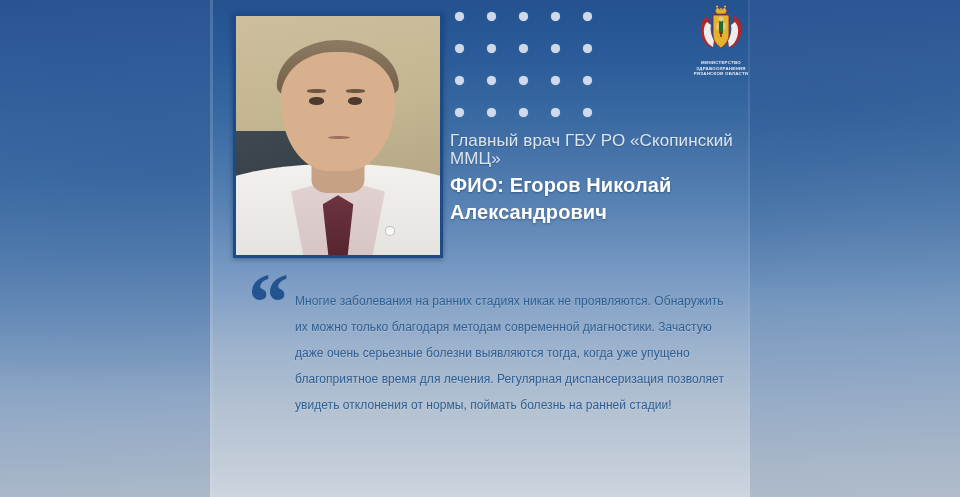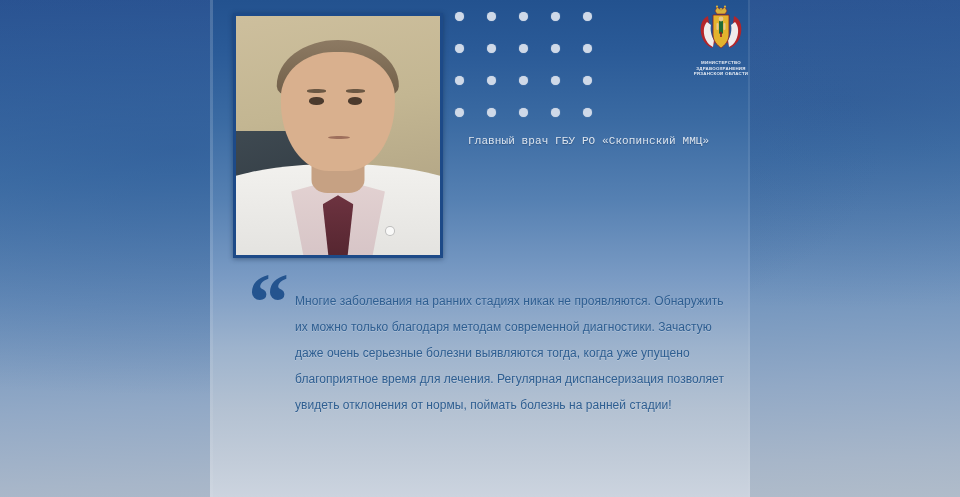--- a/index.html
+++ b/index.html
@@ -221,29 +221,28 @@
     left: 73%; top: 88%;
     width: 8px; height: 8px;
     border-radius: 50%;
     background: rgba(255,255,255,0.75);
     border: 1px solid rgba(120,120,120,0.45);
   }
 
   
   .role {
     position: absolute;
-    left: 258px;
+    left: 240px;
     top: 132px;
     width: 300px;
     color: #dde5ef;
-    font-size: 11px;
+    font-size: 17px;
     line-height: 18px;
     letter-spacing: 0.1px;
     text-shadow: 0 1px 1px rgba(12,34,66,0.35);
-    font-family: Liberation Mono, monospace;
   }
   .name {
     position: absolute;
     left: 240px;
     top: 172px;
     width: 280px;
     color: #ffffff;
     font-size: 20px;
     line-height: 27px;
     font-weight: bold;
@@ -353,18 +352,19 @@
         <div class="ph-brow l"></div>
         <div class="ph-brow r"></div>
         <div class="ph-eye l"></div>
         <div class="ph-eye r"></div>
         <div class="ph-mouth"></div>
         <div class="ph-badge"></div>
       </div>
     </div>
 
     <div class="role">Главный врач ГБУ РО «Скопинский ММЦ»</div>
+    <div class="name">ФИО: Егоров Николай Александрович</div>
 
     <div class="quote-mark">“</div>
     <div class="quote-text">Многие заболевания на ранних стадиях никак не проявляются. Обнаружить их можно только благодаря методам современной диагностики. Зачастую даже очень серьезные болезни выявляются тогда, когда уже упущено благоприятное время для лечения. Регулярная диспансеризация позволяет увидеть отклонения от нормы, поймать болезнь на ранней стадии!</div>
   </div>
 
 </div>
 
 </body></html>

